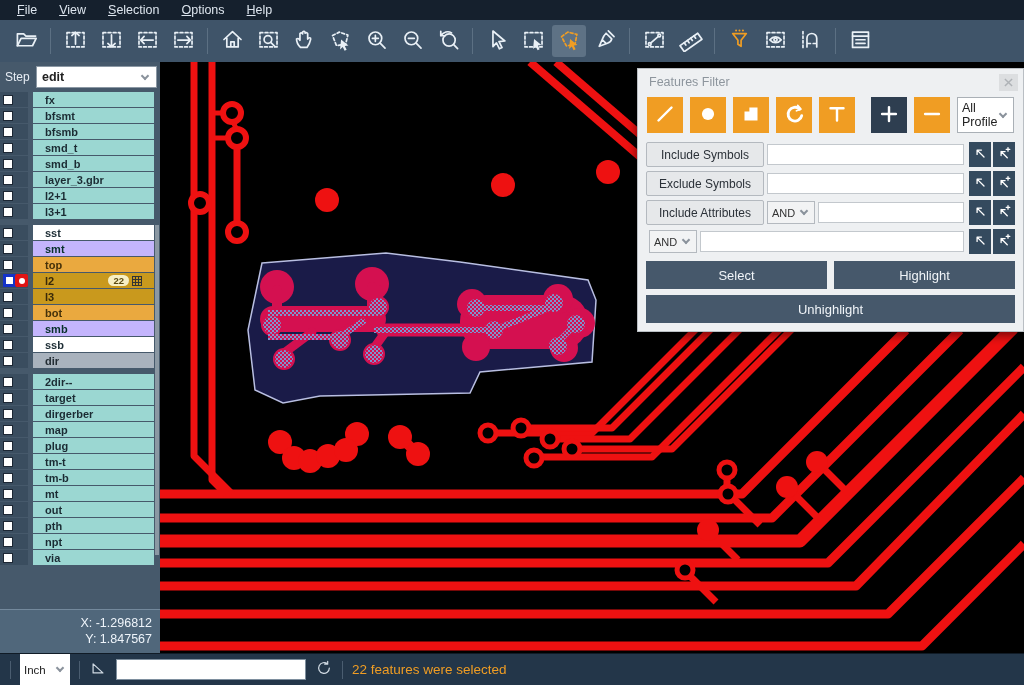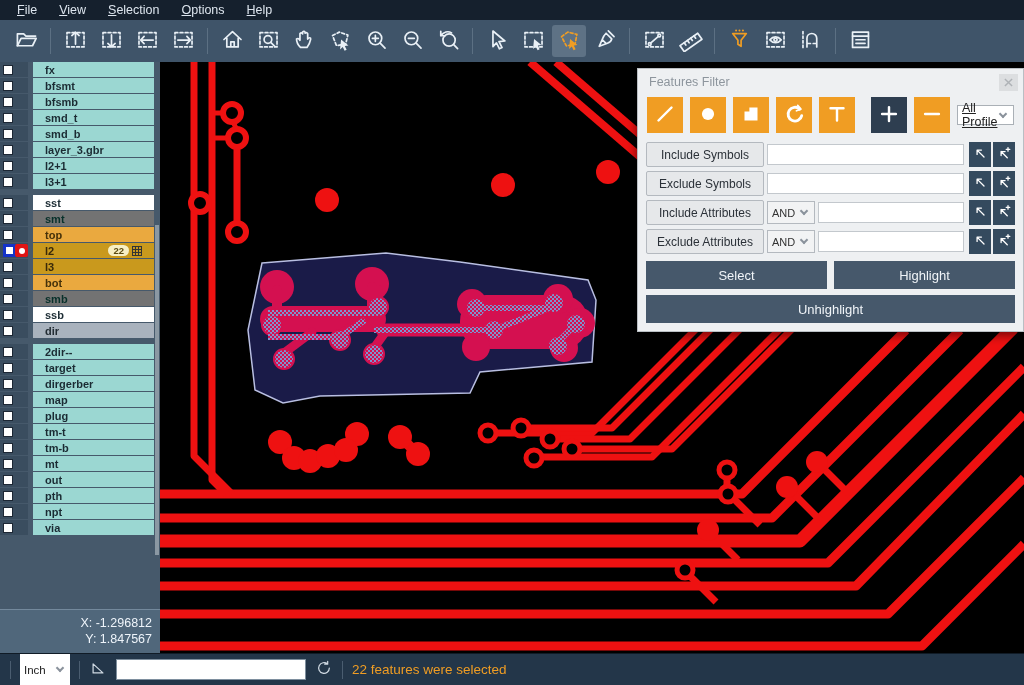--- a/index.html
+++ b/index.html
@@ -33,21 +33,21 @@
   .lgroup { margin-bottom:6px; }
   .lrow { display:flex; height:15px; margin-bottom:1px; }
   .gutter { width:28px; background:#3a4d5f; display:flex; align-items:center; padding-left:3px; position:relative; flex:none; }
   .cb { width:10px; height:10px; background:#fff; border:1.5px solid #1d2734; display:inline-block; }
   .cb.checked { width:13px; height:13px; border:3.5px solid #1433c8; }
   .alind { position:absolute; left:15px; top:1px; width:13px; height:13px; background:#e01414; border-radius:2px; display:flex; align-items:center; justify-content:center; }
   .alind i { width:6px; height:6px; background:#fff; border-radius:50%; }
   .bar { flex:1; margin-left:5px; margin-right:6px; display:flex; align-items:center; padding:0 12px; font-size:11px; font-weight:bold; color:#1b2b33; }
   .c-teal  { background:#9bd7d2; }
   .c-white { background:#ffffff; }
-  .c-green { background:#737373; color:#07302a; }
+  .c-green { background:#c4b5fd; color:#07302a; }
   .c-orange{ background:#eaa93f; color:#45310a; }
   .c-gold  { background:#c9991d; color:#38290a; }
   .c-gray  { background:#a9b2bd; color:#232c33; }
   .badge { margin-left:auto; background:#f7efc3; border-radius:7px; padding:0 5px; font-size:9.5px; height:11px; line-height:11px; color:#5a4a10; font-weight:bold; }
   .gridic { margin-left:3px; display:flex; }
   .gridic svg { width:10px; height:10px; stroke:#333; fill:none; stroke-width:1; }
   .lscroll { position:absolute; right:1px; top:163px; width:4px; height:330px; background:#8b98a3; }
   .coords { position:absolute; left:0; bottom:0; width:100%; height:44px; background:#50677b; border-top:1px solid #74899c; padding:5px 8px; color:#eef4fa; font-size:12.5px; line-height:16px;text-align:right; }
 
   
@@ -69,21 +69,21 @@
   
   .dialog { position:absolute; left:477px; top:6px; width:387px; height:264px; background:#eef0f2; border:1px solid #b9bec3; box-shadow:0 3px 10px rgba(0,0,0,.55); z-index:5; }
   .dtitle { height:26px; display:flex; align-items:center; padding:0 11px; color:#8d959d; font-size:12.5px; }
   .dclose { position:absolute; top:5px; right:5px; width:19px; height:17px; background:#dcdee0; border:none; display:flex; align-items:center; justify-content:center; }
   .dclose svg { width:9px; height:9px; stroke:#aeb2b6; stroke-width:1.6; }
   .dtools { display:flex; align-items:center; padding:2px 9px 0; }
   .dtool { width:36px; height:36px; border:none; margin-right:7px; background:var(--accent-orange,#f09d23); display:flex; align-items:center; justify-content:center; flex:none; }
   .dtool svg { width:26px; height:26px; stroke:#fff; stroke-width:3; fill:none; stroke-linecap:round; stroke-linejoin:round; }
   .dtool svg .f { fill:#fff; stroke:none; }
   .dtool.dark { background:#2e3e50; margin-left:9px; }
-  .profsel { margin-left:auto; width:67px; height:20px; background:#fff; border:1px solid #aab0b6; display:flex; align-items:center; padding:0 4px; font-size:12.5px; color:#222;text-decoration:underline; }
+  .profsel { margin-left:auto; width:67px; height:36px; background:#fff; border:1px solid #aab0b6; display:flex; align-items:center; padding:0 4px; font-size:12.5px; color:#222; }
   .drows { margin-top:9px; }
   .frow { display:flex; align-items:center; height:25px; margin:0 8px 4px; }
   .flabel { width:118px; height:25px; background:#e6e8ea; border:1px solid #b4b9bf; border-radius:2px; font-size:12px; color:#2b3138; flex:none; }
   .andsel { width:48px; height:23px; background:#f2f3f4; border:1px solid #b4b9bf; margin-left:3px; display:flex; align-items:center; padding:0 4px; font-size:11px; color:#333; flex:none; }
   .fin { flex:1; height:21px; border:1px solid #c3c8cd; margin:0 3px; font-size:12px; padding:0 4px; min-width:0; }
   .abtn { width:22px; height:25px; background:#344a5e; border:none; flex:none; margin-left:2px; display:flex; align-items:center; justify-content:center; }
   .abtn svg { width:16px; height:16px; stroke:#fff; stroke-width:1.8; fill:none; stroke-linecap:round; }
   .dacts { margin-top:7px; }
   .arow { display:flex; margin:0 8px 6px; gap:7px; }
   .act { flex:1; height:28px; border:none; font-size:13px; }
@@ -251,20 +251,27 @@
       <button class="tb  ">
         <span class="icon"><svg viewBox="0 0 22 22">
             <rect x="4" y="4.5" width="14" height="13.5"></rect>
             <path d="M4 8 h14 M7 11.2 h8 M7 14.4 h8"></path>
           </svg></span>
       </button>
     </div>
 
   <div class="body">
     <div class="sidebar">
+      <div class="steprow">
+        <span class="steplabel">Step</span>
+        <div class="stepselect">
+          <span>edit</span>
+          <i class="chev"></i>
+        </div>
+      </div>
       <div id="layers">
           <div class="lgroup">
             <div class="lrow">
               <div class="gutter">
                 <span class="cb "></span>
               </div>
               <div class="bar c-teal">
                 <span>fx</span>
               </div>
             </div>
@@ -711,21 +718,20 @@
                     <path d="M7 7 L16.5 16.5 M7 7 h6 M7 7 v6"></path>
                   </svg></span>
               </button>
               <button class="abtn">
                 <span class="icon"><svg viewBox="0 0 22 22">
                     <path d="M7 9 L15.5 17.5 M7 9 h5.5 M7 9 v5.5 M16.5 3.5 v5 M14 6 h5"></path>
                   </svg></span>
               </button>
             </div>
             <div class="frow">
-              <button class="flabel">Exclude Attributes</button>
               <div class="andsel">
                 <span>AND</span>
                 <i class="chev"></i>
               </div>
               <input class="fin" value="" style="">
               <button class="abtn">
                 <span class="icon"><svg viewBox="0 0 22 22">
                     <path d="M7 7 L16.5 16.5 M7 7 h6 M7 7 v6"></path>
                   </svg></span>
               </button>

